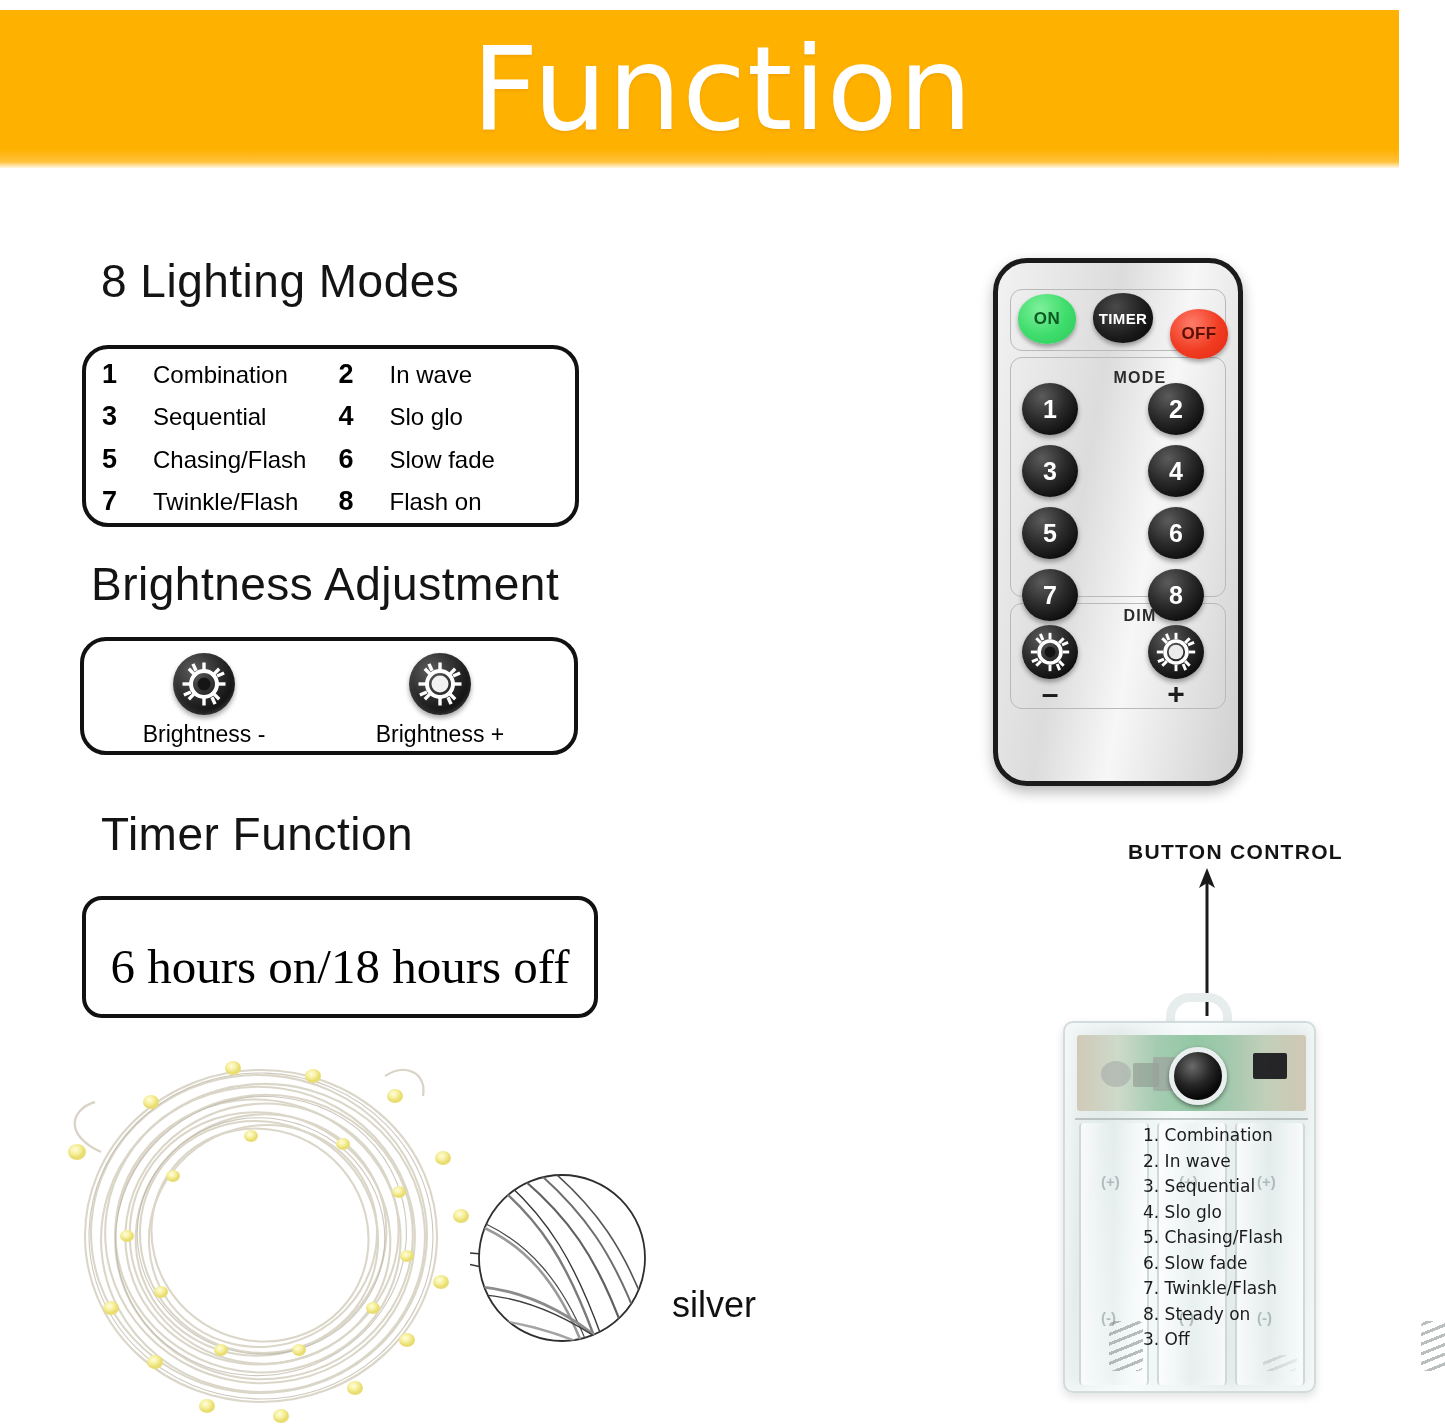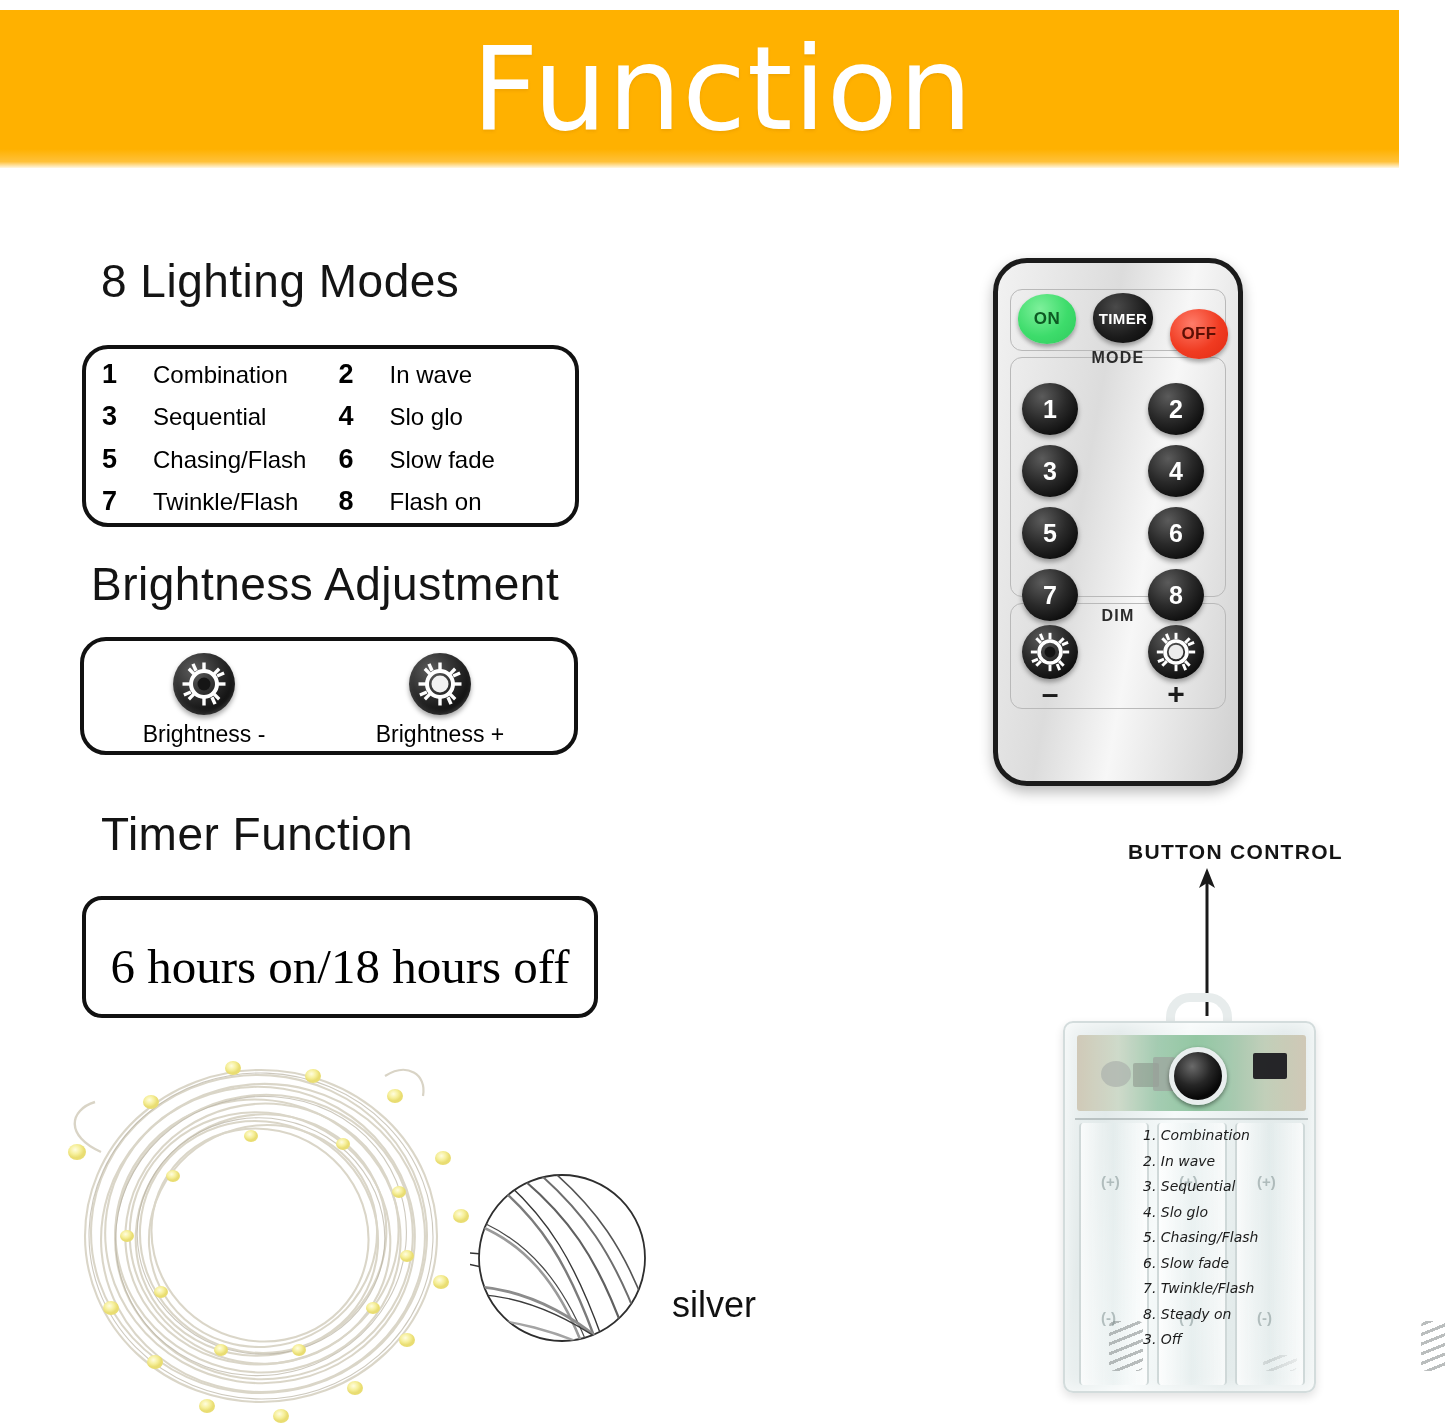--- a/index.html
+++ b/index.html
@@ -84,22 +84,22 @@
     font-size:17px;font-weight:700;letter-spacing:.4px;
     box-shadow:0 3px 4px rgba(0,0,0,.32);
   }
   #btn-on{left:20px;top:31px;background:radial-gradient(circle at 38% 30%,#7ef09b,#3ddc6b 55%,#2fc95c);color:#0d5a23;}
   #btn-timer{left:95px;top:30px;width:60px;background:radial-gradient(circle at 38% 28%,#4a4a4a,#1a1a1a 60%,#050505);color:#fff;font-size:15px;}
   #btn-off{left:172px;top:46px;background:radial-gradient(circle at 38% 30%,#ff7d6a,#f03b21 55%,#e02a12);color:#5c0f04;}
   .lbl-small{
     position:absolute;font-size:16px;font-weight:700;color:#2b2b2b;letter-spacing:1.2px;
     text-align:center;width:100%;left:0;
   }
-  #lbl-mode{top:86px;}
-  #lbl-dim{top:344px;}
+  #lbl-mode{top:106px;margin-left:22px;}
+  #lbl-dim{top:344px;padding-left:22px;}
   .numbtn{
     position:absolute;width:56px;height:52px;border-radius:50%;
     background:radial-gradient(circle at 36% 26%,#5b5b5b 0%,#2a2a2a 45%,#0d0d0d 78%,#333 100%);
     color:#fff;font-size:25px;font-weight:700;
     display:flex;align-items:center;justify-content:center;
     box-shadow:0 3px 5px rgba(0,0,0,.35);
   }
   .col-l{left:24px;}
   .col-r{left:150px;}
   .row-1{top:120px;}.row-2{top:182px;}.row-3{top:244px;}.row-4{top:306px;}
@@ -173,23 +173,22 @@
   #sp1{left:28px;}#sp3{left:184px;}
   #sp2{left:104px;bottom:14px;height:16px;
        background:repeating-linear-gradient(-22deg,rgba(150,156,156,.6) 0 3px,rgba(255,255,255,.05) 3px 9px);}
   .bb-polarity{
     position:absolute;font-size:15px;color:rgba(130,145,145,.55);font-weight:700;
   }
   #pol1{left:36px;top:150px;}#pol2{left:114px;top:150px;}#pol3{left:192px;top:150px;}
   #pol4{left:36px;top:286px;}#pol5{left:114px;top:286px;}#pol6{left:192px;top:286px;}
   #bb-modes{
     position:absolute;left:78px;top:100px;width:176px;
-    font-size:14px;line-height:25.5px;color:#1b1b1b;
+    font-size:17px;line-height:25.5px;color:#1b1b1b;
     font-family:"DejaVu Sans","Liberation Sans",sans-serif;
-    font-style:italic;
   }
   #bb-modes div{white-space:nowrap;}
   
   #led-coil{position:absolute;left:55px;top:1040px;width:430px;height:386px;}
   #magnifier{position:absolute;left:470px;top:1168px;width:180px;height:180px;}
   #silver-label{
     position:absolute;left:672px;top:1284px;font-size:36px;color:#111;white-space:nowrap;
   }
 </style>
 </head>

